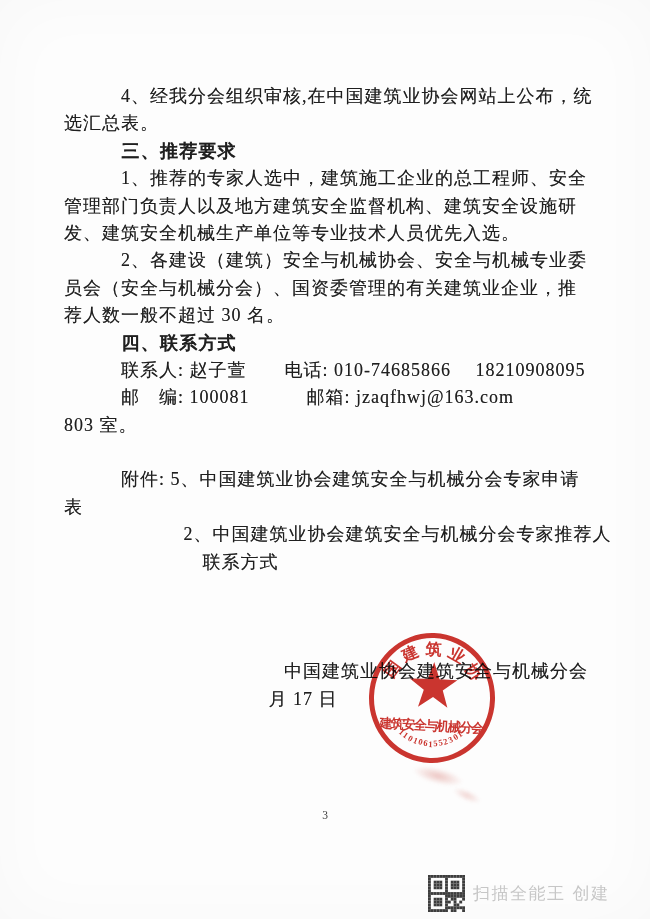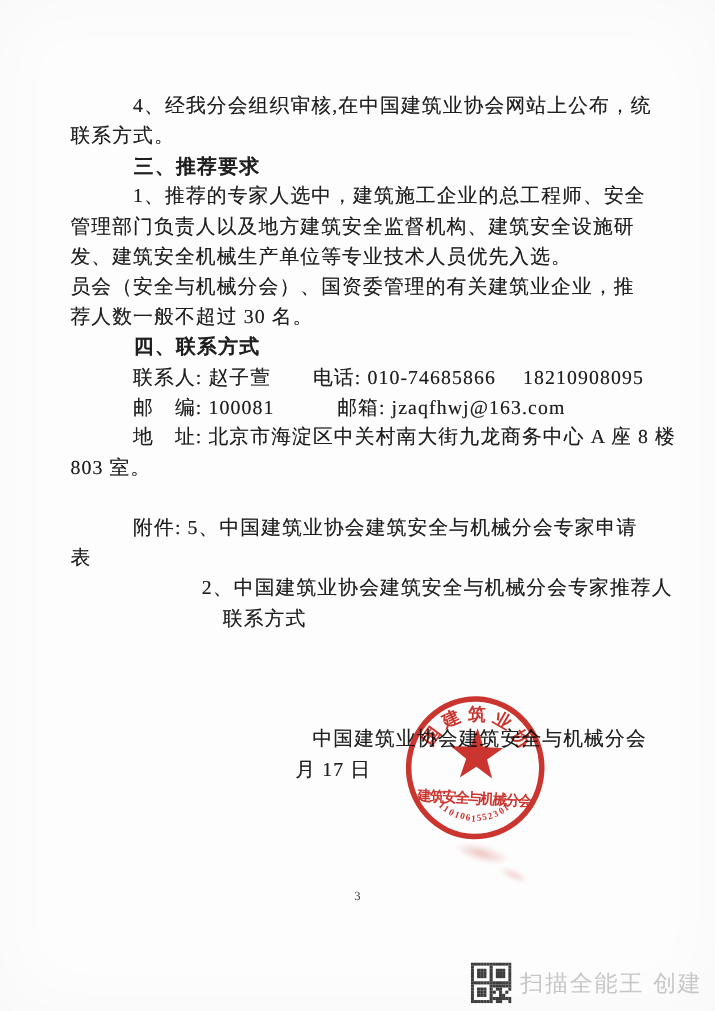--- a/index.html
+++ b/index.html
@@ -49,41 +49,41 @@
   
   .page-num{
     position:absolute;top:809px;left:0;width:650px;text-align:center;
     font-size:11.5px;color:#3a3a3a;letter-spacing:0;
   }
   
   .watermark{position:absolute;left:428px;top:875px;display:flex;align-items:center;gap:8px;}
   .qr{display:block;}
   .wm-text{
     font-family:"DejaVu Sans","Liberation Sans",sans-serif;
-    font-size:21px;color:var(--wm-gray);letter-spacing:1.5px;white-space:pre;
+    font-size:17px;color:var(--wm-gray);letter-spacing:1.5px;white-space:pre;
   }
 </style>
 </head>
 <body>
 
 <div class="page">
 
   <div class="text-column" id="text-column">
       <div class="line normal">　　　4、经我分会组织审核,在中国建筑业协会网站上公布，统</div>
-      <div class="line normal">联系方式。</div>
+      <div class="line normal">选汇总表。</div>
       <div class="line bold">　　　三、推荐要求</div>
       <div class="line normal">　　　1、推荐的专家人选中，建筑施工企业的总工程师、安全</div>
       <div class="line normal">管理部门负责人以及地方建筑安全监督机构、建筑安全设施研</div>
       <div class="line normal">发、建筑安全机械生产单位等专业技术人员优先入选。</div>
+      <div class="line normal">　　　2、各建设（建筑）安全与机械协会、安全与机械专业委</div>
       <div class="line normal">员会（安全与机械分会）、国资委管理的有关建筑业企业，推</div>
       <div class="line normal">荐人数一般不超过 30 名。</div>
       <div class="line bold">　　　四、联系方式</div>
       <div class="line normal">　　　联系人: 赵子萱　　电话: 010-74685866　 18210908095</div>
       <div class="line normal">　　　邮　编: 100081　　　邮箱: jzaqfhwj@163.com</div>
-      <div class="line normal">　　　地　址: 北京市海淀区中关村南大街九龙商务中心 A 座 8 楼</div>
       <div class="line normal">803 室。</div>
       <div class="line blank"></div>
       <div class="line normal">　　　附件: 5、中国建筑业协会建筑安全与机械分会专家申请</div>
       <div class="line normal">表</div>
       <div class="line normal">　　　　　　 2、中国建筑业协会建筑安全与机械分会专家推荐人</div>
       <div class="line normal">　　　　　　　 联系方式</div>
       <div class="line blank"></div>
       <div class="line blank"></div>
       <div class="line blank"></div>
       <div class="line sig-org">中国建筑业协会建筑安全与机械分会</div>

